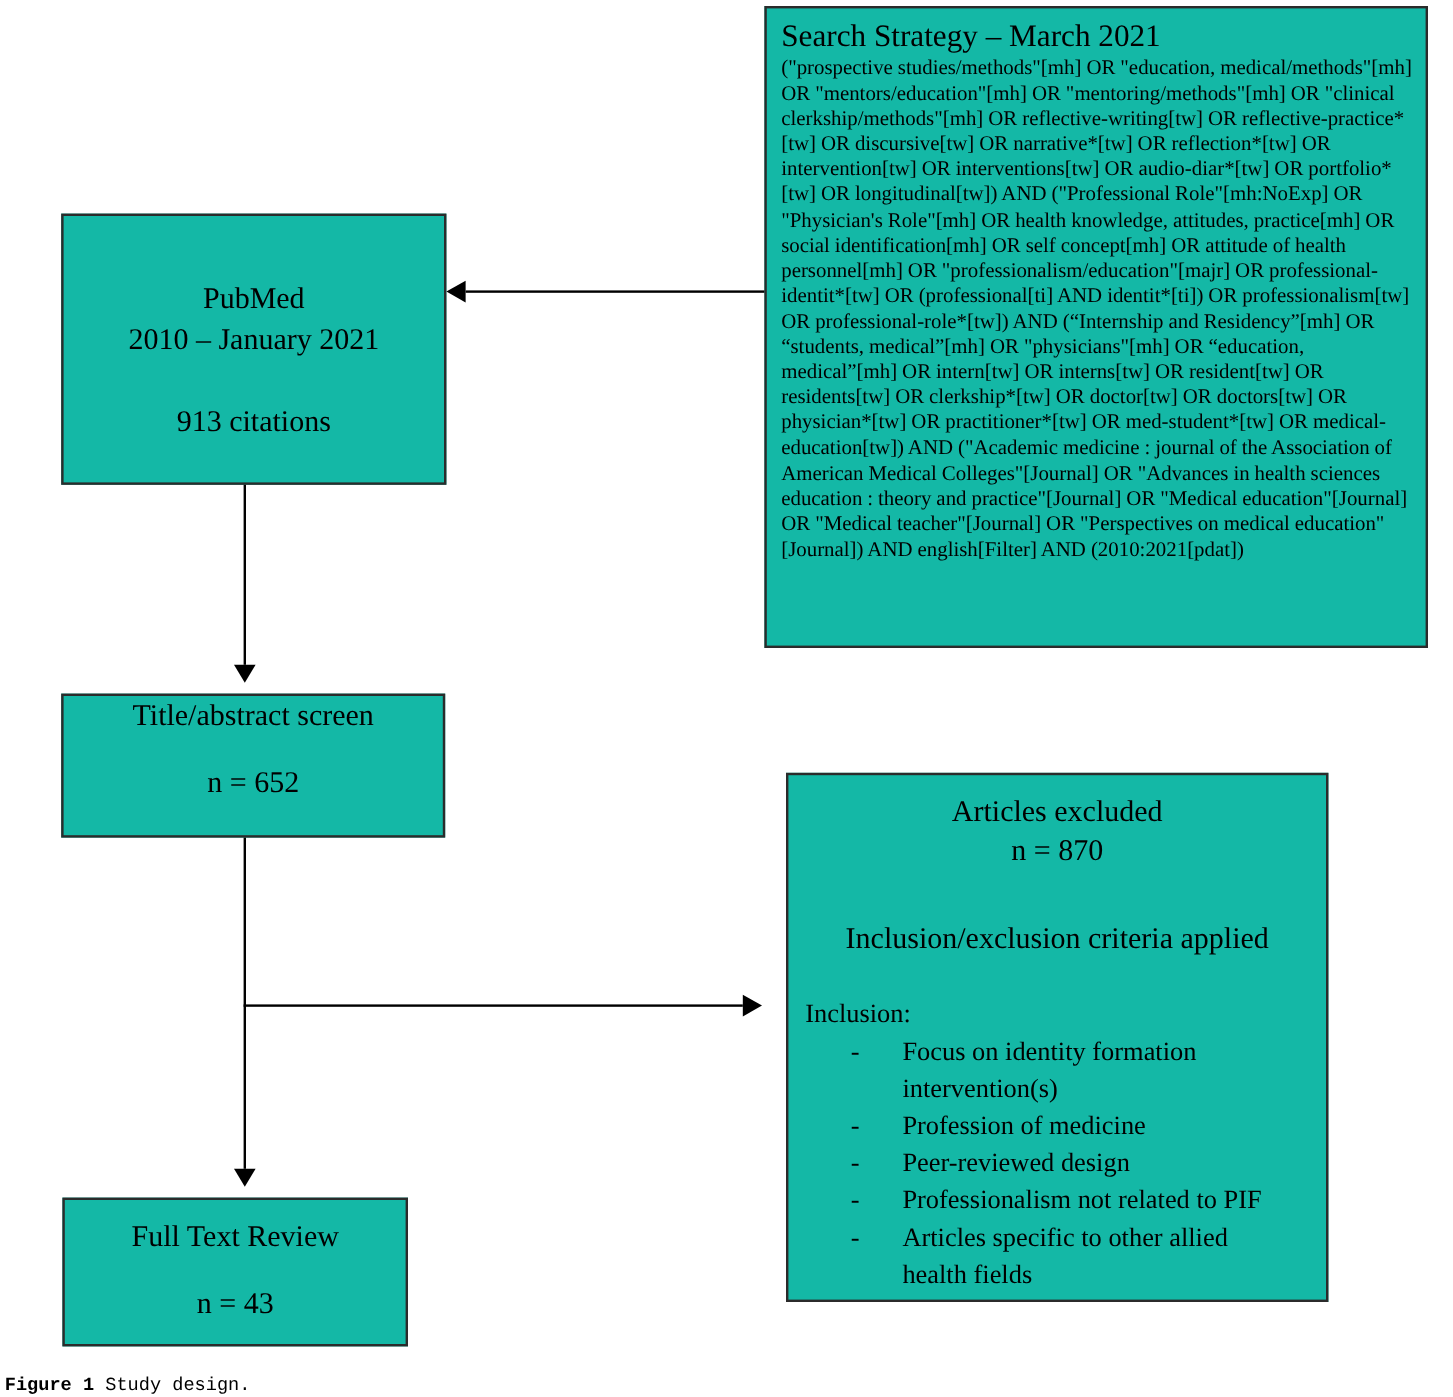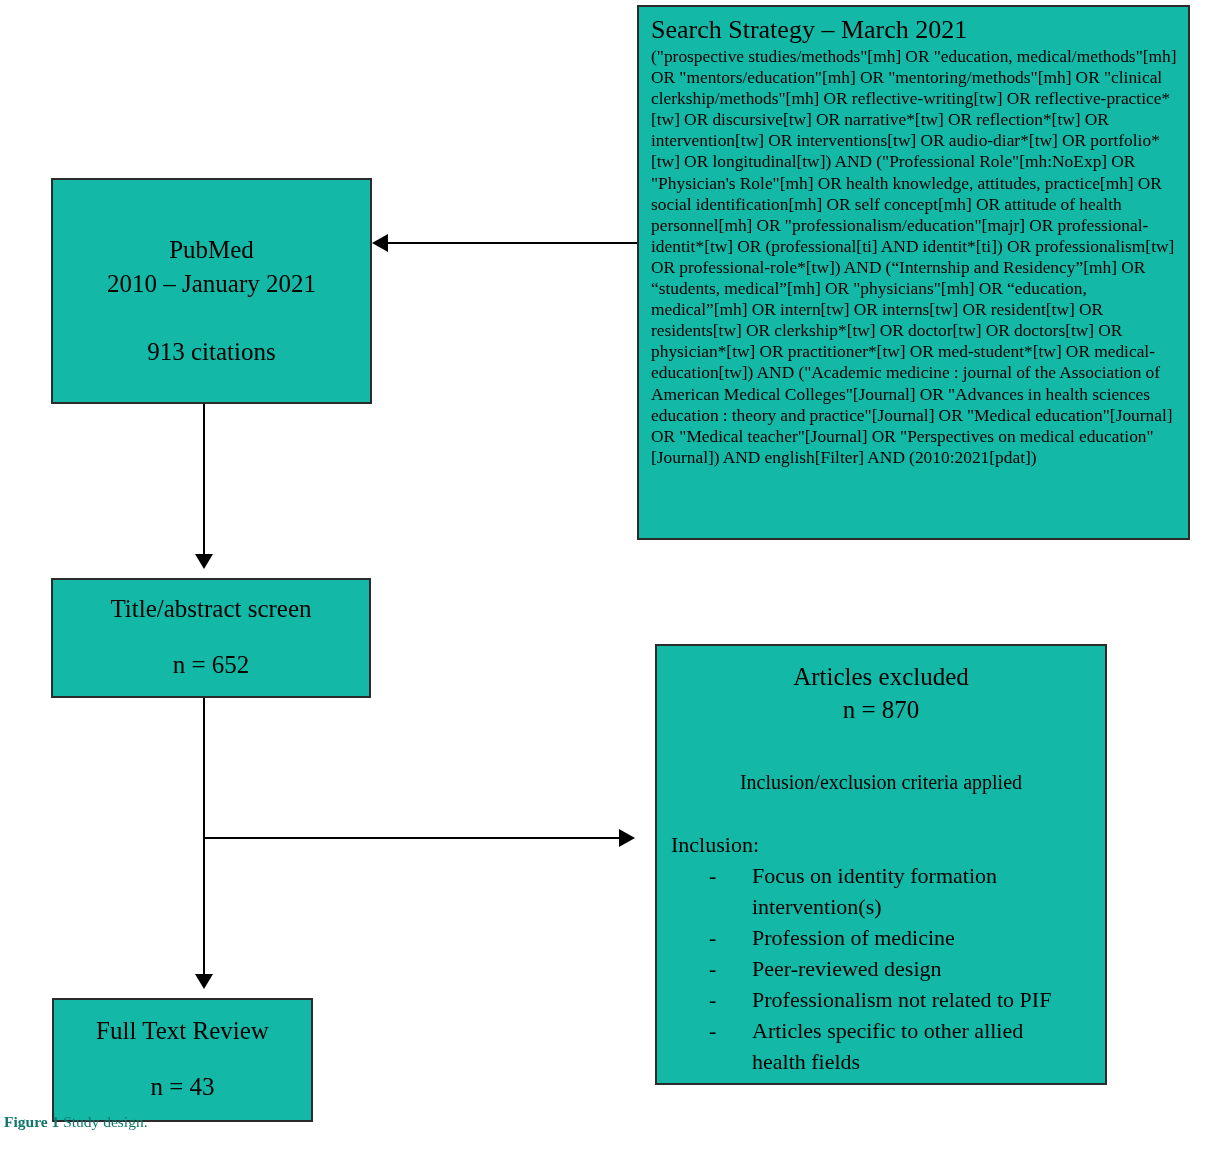--- a/index.html
+++ b/index.html
@@ -33,25 +33,25 @@
     white-space: nowrap;
   }
 
   
   #pubmed-box { left: 51px; top: 178px; width: 321px; height: 226px; }
   #pubmed-box .inner { padding-top: 24px; margin-top: 29px; }
   #pubmed-box .gap { height: 34px; }
 
   
   #title-abstract-box { left: 51px; top: 578px; width: 320px; height: 120px; }
-  #title-abstract-box .inner { padding-top: 12px; }
+  #title-abstract-box .inner { }
   #title-abstract-box .gap { height: 22px; }
 
   
-  #full-text-box { left: 52px; top: 998px; width: 261px; height: 124px; }
+  #full-text-box { left: 52px; top: 998px; width: 288px; height: 124px; }
   #full-text-box .inner { padding-top: 14px; }
   #full-text-box .gap { height: 22px; }
 
   
   #search-strategy-box {
     left: 637px; top: 5px; width: 553px; height: 535px;
     padding: 6px 10px 6px 12px;
   }
   #search-strategy-title {
     font-size: 26px;
@@ -73,21 +73,21 @@
     margin-left: 20px;
   }
   #excluded-head {
     text-align: center;
     font-size: 25px;
     line-height: 33px;
     padding-top: 14px;
   }
   #excluded-criteria {
     text-align: center;
-    font-size: 20px;
+    font-size: 25px;
     line-height: 33px;
     padding-top: 40px;
   }
   #excluded-lists {
     padding: 30px 0 0 14px;
     font-size: 22px;
     line-height: 31px;
   }
   .crit-header { margin: 0; }
   .crit-list { margin: 0; padding: 0; list-style: none; }
@@ -126,25 +126,25 @@
     width: 0; height: 0;
     border-top: 9px solid transparent;
     border-bottom: 9px solid transparent;
     border-left: 16px solid #000000;
   }
 
   
   #caption {
     position: absolute;
     left: 4px;
-    top: 1112px;
-    font-family: Liberation Serif, serif;
+    top: 1144px;
+    font-family: Liberation Mono, monospace;
     font-size: 15.5px;
     line-height: 20px;
-    color: #0f766e;
+    color: #000000;
   }
   #caption .cap-label { font-weight: bold; }
 </style>
 </head>
 <body>
 
 <div id="page">
 
   <div class="flow-box" id="search-strategy-box">
     <div id="search-strategy-title">Search Strategy – March 2021</div>

